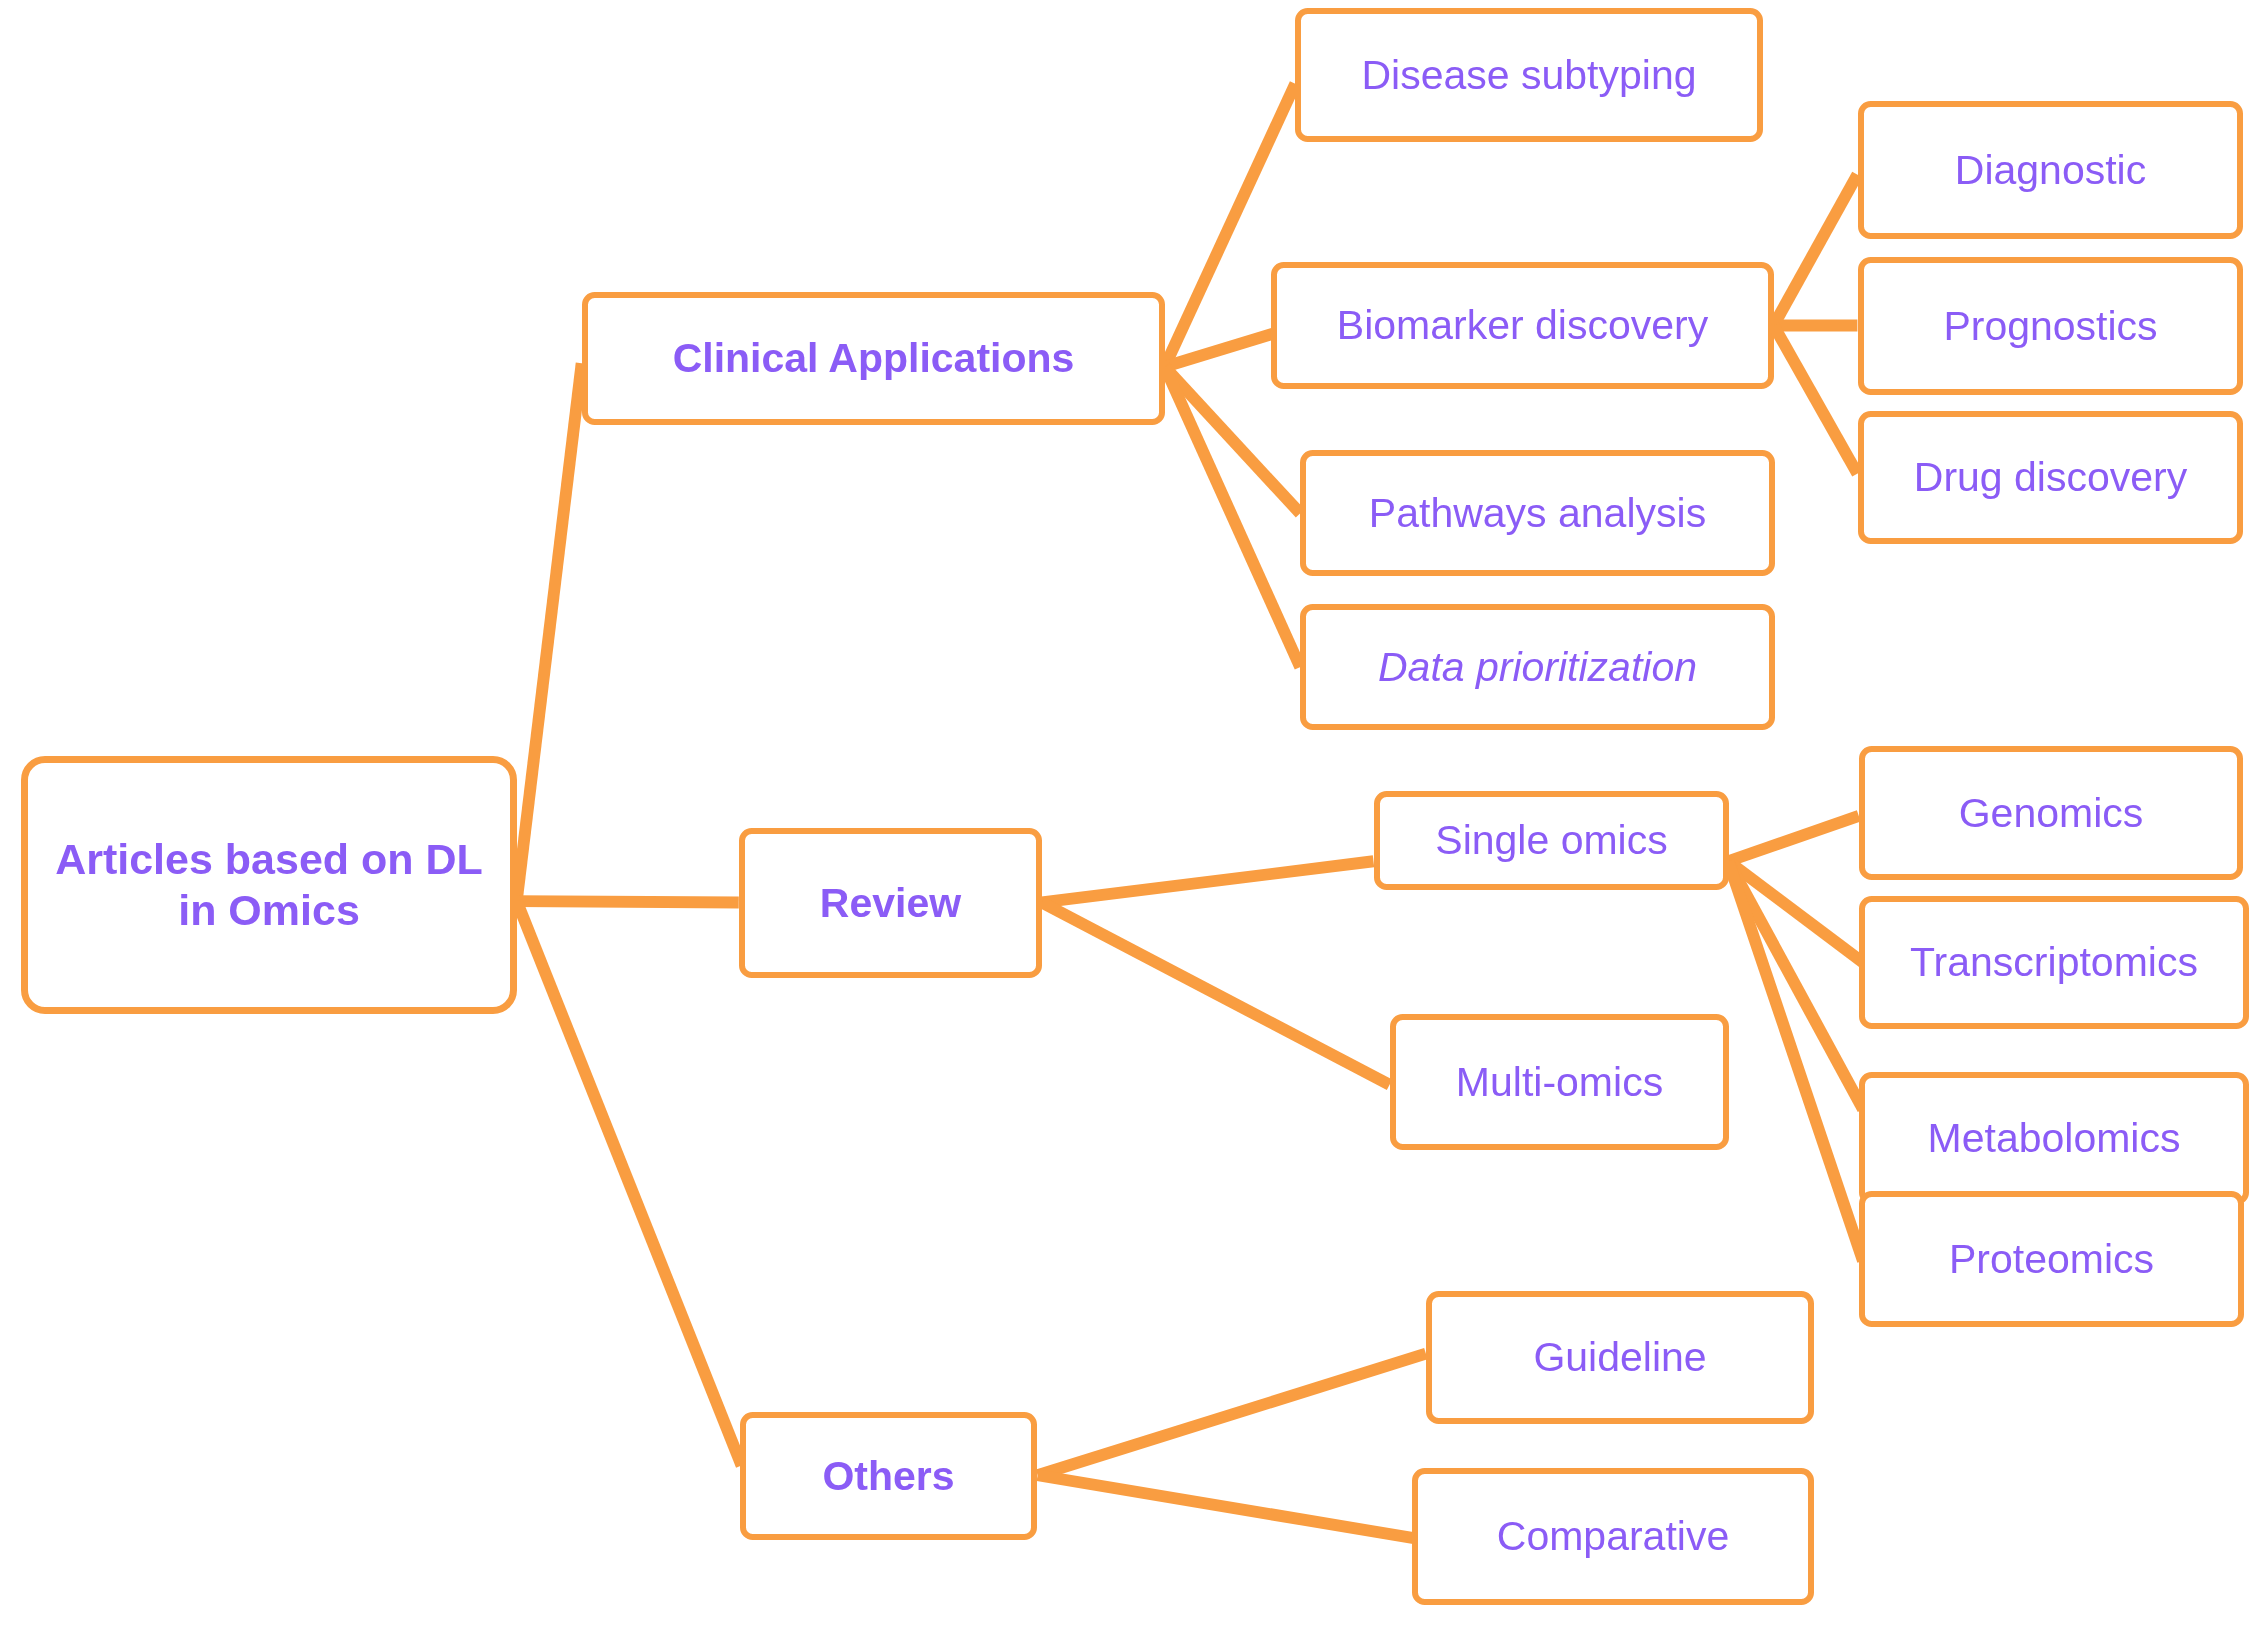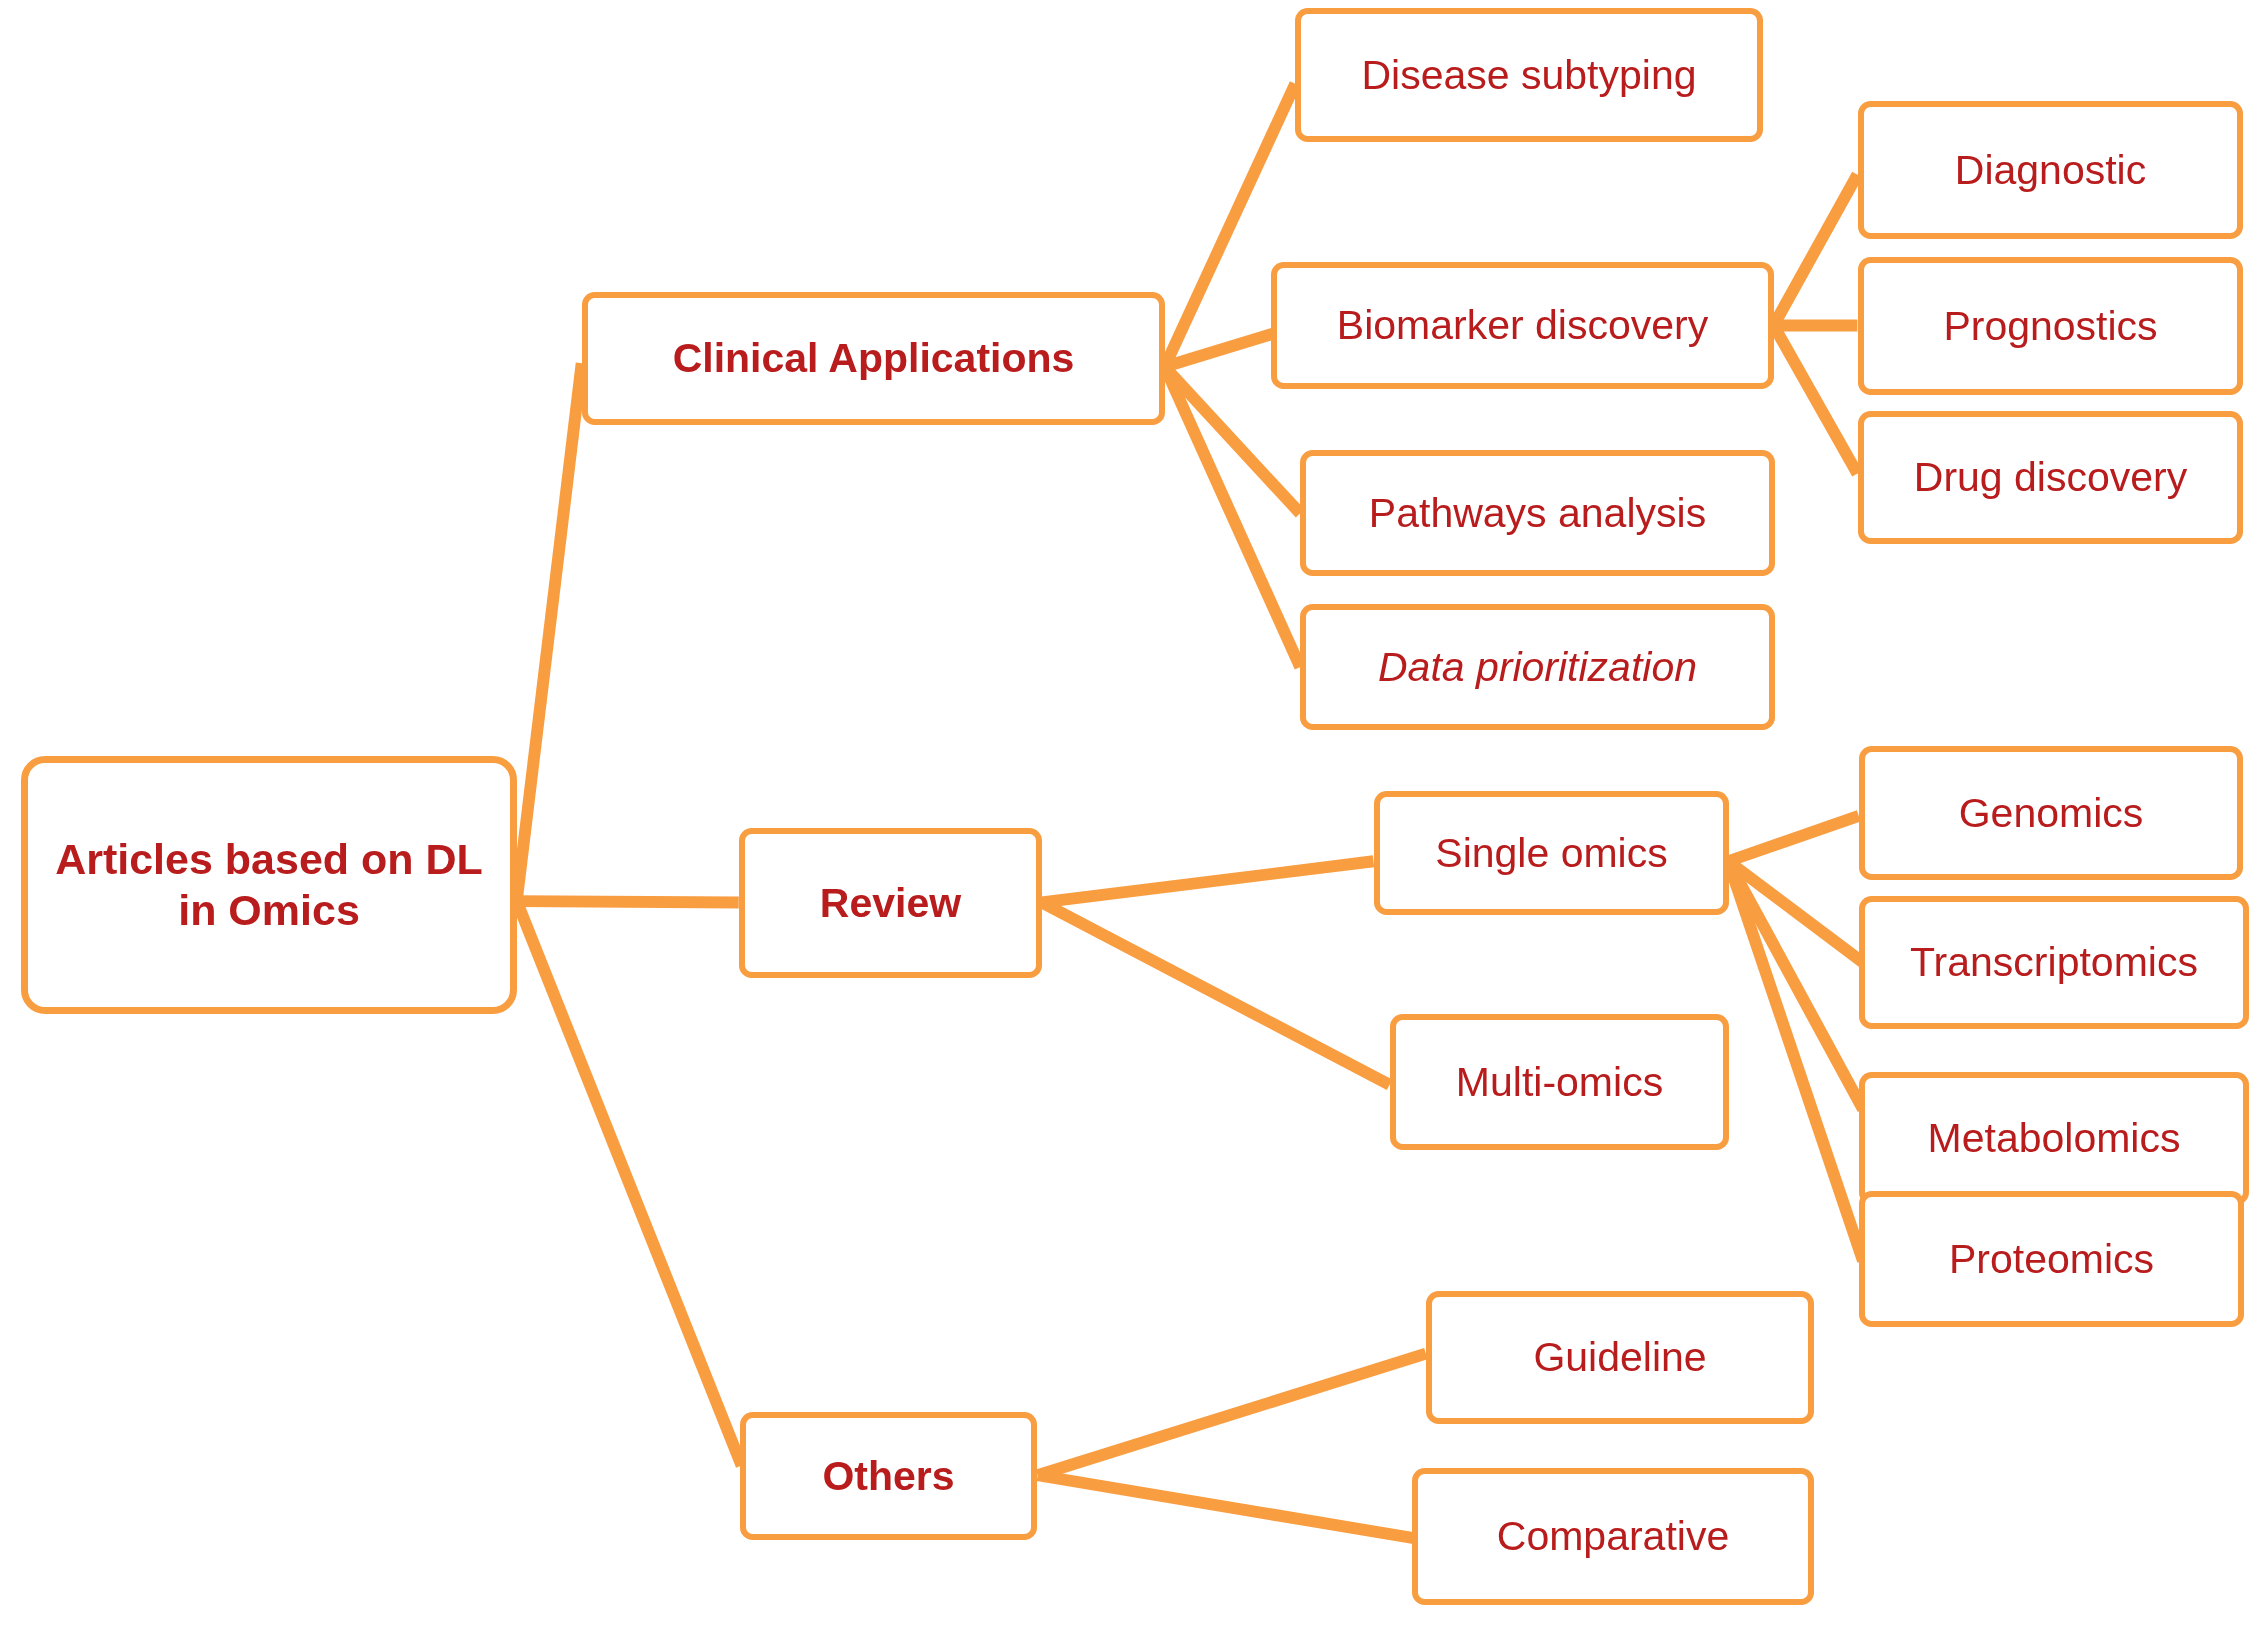--- a/index.html
+++ b/index.html
@@ -25,21 +25,21 @@
   .node {
     position: absolute;
     box-sizing: border-box;
     background: #ffffff;
     border: 6.3px solid #F99D41;
     border-radius: 12.6px;
     display: flex;
     align-items: center;
     justify-content: center;
     text-align: center;
-    color: #b91c1c;
+    color: #8b5cf6;
     line-height: 1.18;
     z-index: 5;
   }
   .node .label {
     display: block;
     padding: 0 9.8px;
     white-space: pre-line;
   }
   .node.root {
     border-radius: 24px;
@@ -120,21 +120,21 @@
   </div>
 
   <div class="node" style="left: 1858px; top: 411px; width: 385px; height: 133px; font-size: 41px; border-color: rgb(249, 157, 65);">
     <span class="label">Drug discovery</span>
   </div>
 
   <div class="node" style="left: 1858px; top: 257px; width: 385px; height: 138px; font-size: 41px; border-color: rgb(249, 157, 65);">
     <span class="label">Prognostics</span>
   </div>
 
-  <div class="node" style="left: 1374px; top: 791px; width: 355px; height: 124px; font-size: 41px; border-color: rgb(249, 157, 65);">
+  <div class="node" style="left: 1374px; top: 791px; width: 355px; height: 99px; font-size: 41px; border-color: rgb(249, 157, 65);">
     <span class="label">Single omics</span>
   </div>
 
   <div class="node" style="left: 1390px; top: 1014px; width: 339px; height: 136px; font-size: 41px; border-color: rgb(249, 157, 65);">
     <span class="label">Multi-omics</span>
   </div>
 
   <div class="node" style="left: 1859px; top: 746px; width: 384px; height: 134px; font-size: 41px; border-color: rgb(249, 157, 65);">
     <span class="label">Genomics</span>
   </div>

